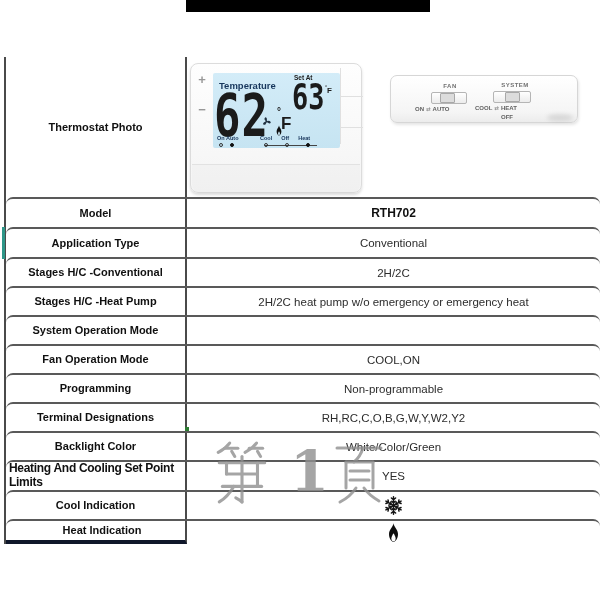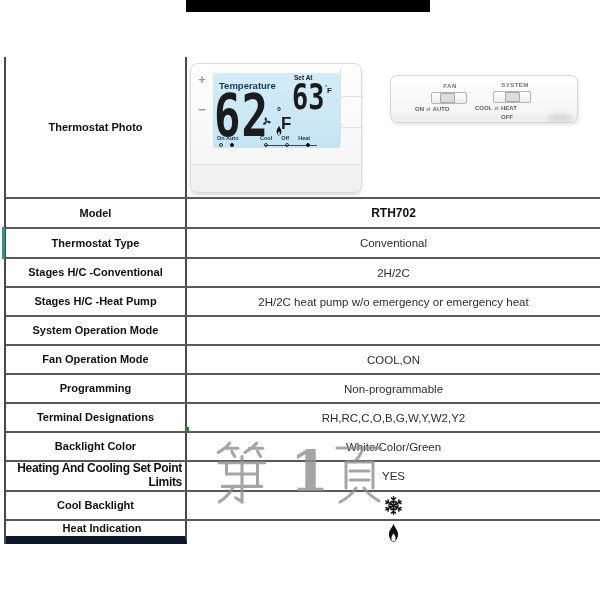--- a/index.html
+++ b/index.html
@@ -8,31 +8,31 @@
   *{box-sizing:border-box;}
 
   
   .top-bar{position:absolute;left:186px;top:0;width:244px;height:12px;background:#000;}
 
   
   .spec-table{position:absolute;left:4px;top:57px;width:596px;height:487px;
               border-left:2px solid #4a4a4a;}
   .photo-row{height:140px;display:flex;}
   .label-cell{width:181px;border-right:2px solid #4a4a4a;display:flex;align-items:center;
-              justify-content:center;text-align:right;font-weight:bold;font-size:11px;
+              justify-content:center;text-align:left;font-weight:bold;font-size:11px;
               color:#101010;padding:0 3px;line-height:1.15;}
   .label-cell.small{font-size:12px;letter-spacing:-0.3px;}
   .value-cell{flex:1;display:flex;align-items:center;justify-content:center;
               font-size:11.5px;color:#2c2c2c;}
   .value-cell .bold-value{font-weight:bold;color:#101010;font-size:12px;}
   .photo-value{flex:1;position:relative;}
-  .spec-row{display:flex;height:29px;border-top:2px solid #595959;}
+  .spec-row{display:flex;height:29px;border-top:2px solid #595959;border-radius:7px;}
   .spec-row:nth-child(1),.spec-row:nth-child(2),.spec-row:nth-child(10){height:30px;}
   .spec-row:nth-child(12){height:25px;}
-  .spec-row:nth-child(12) .label-cell{border-bottom:8px solid #0f172a;padding-left:16px;}
+  .spec-row:nth-child(12) .label-cell{border-bottom:4px solid #0f172a;padding-left:16px;}
 
   .teal-accent{position:absolute;left:2px;top:227px;width:3px;height:32px;background:#2e9688;}
   .green-dot{position:absolute;left:185px;top:427px;width:4px;height:4px;background:#2e7d32;}
 
   
   .thermostat-body{position:absolute;left:3px;top:6px;width:172px;height:130px;
      background:linear-gradient(180deg,#fefefe 0%,#f4f4f4 100%);
      border:1px solid #dcdcdc;border-radius:8px;
      box-shadow:0 2px 3px rgba(0,0,0,.14);}
   .body-seam{position:absolute;left:1px;right:1px;top:100px;height:29px;
@@ -185,21 +185,21 @@
   </div>
 
   <div id="spec-rows">
       <div class="spec-row">
         <div class="label-cell">Model</div>
         <div class="value-cell">
           <span class="bold-value">RTH702</span>
         </div>
       </div>
       <div class="spec-row">
-        <div class="label-cell">Thermostat Type</div>
+        <div class="label-cell">Application Type</div>
         <div class="value-cell">
           <span>Conventional</span>
         </div>
       </div>
       <div class="spec-row">
         <div class="label-cell">Stages H/C -Conventional</div>
         <div class="value-cell">
           <span>2H/2C</span>
         </div>
       </div>
@@ -236,21 +236,21 @@
           <span>White/Color/Green</span>
         </div>
       </div>
       <div class="spec-row">
         <div class="label-cell small">Heating And Cooling Set Point Limits</div>
         <div class="value-cell">
           <span>YES</span>
         </div>
       </div>
       <div class="spec-row">
-        <div class="label-cell">Cool Backlight</div>
+        <div class="label-cell">Cool Indication</div>
         <div class="value-cell">
           <span class="row-icon">
   <svg width="21" height="21" viewBox="0 0 24 24">
     <g stroke="#141414" stroke-width="1.7" stroke-linecap="round" fill="none">
       <g id="sfspoke">
         <path d="M12,12 L12,2 M12,5.5 L9.6,3.4 M12,5.5 L14.4,3.4 M12,9 L10,7.2 M12,9 L14,7.2"></path>
       </g>
       <g transform="rotate(60 12 12)">
                   <path d="M12,12 L12,2 M12,5.5 L9.6,3.4 M12,5.5 L14.4,3.4 M12,9 L10,7.2 M12,9 L14,7.2"></path>
                 </g>

